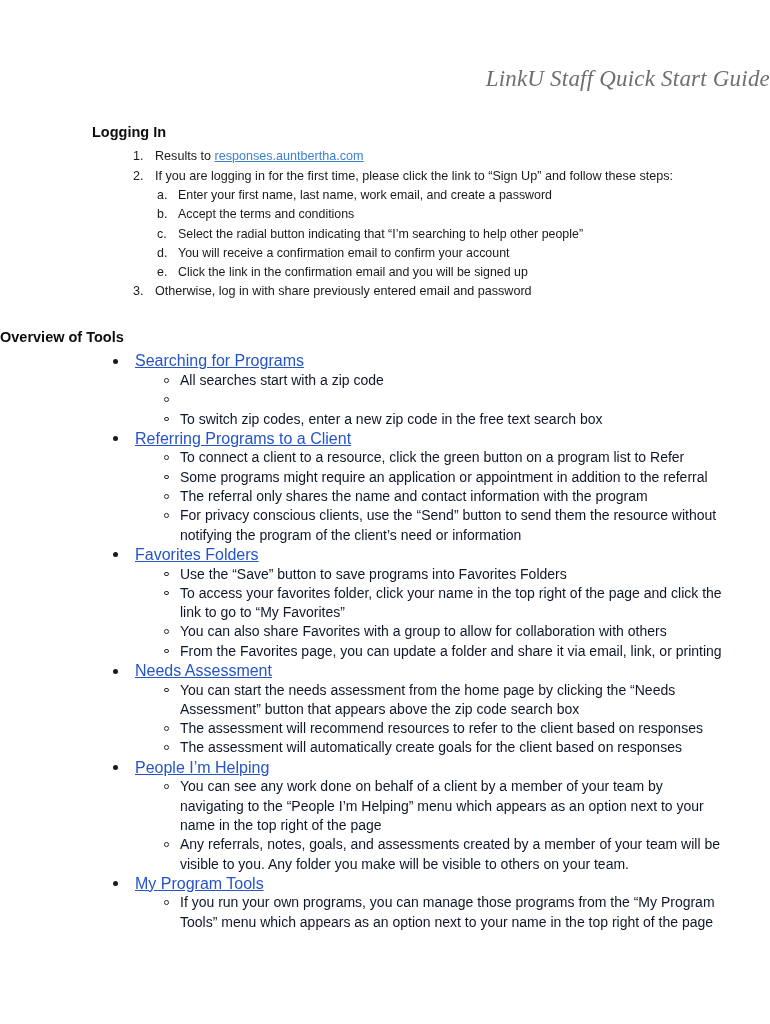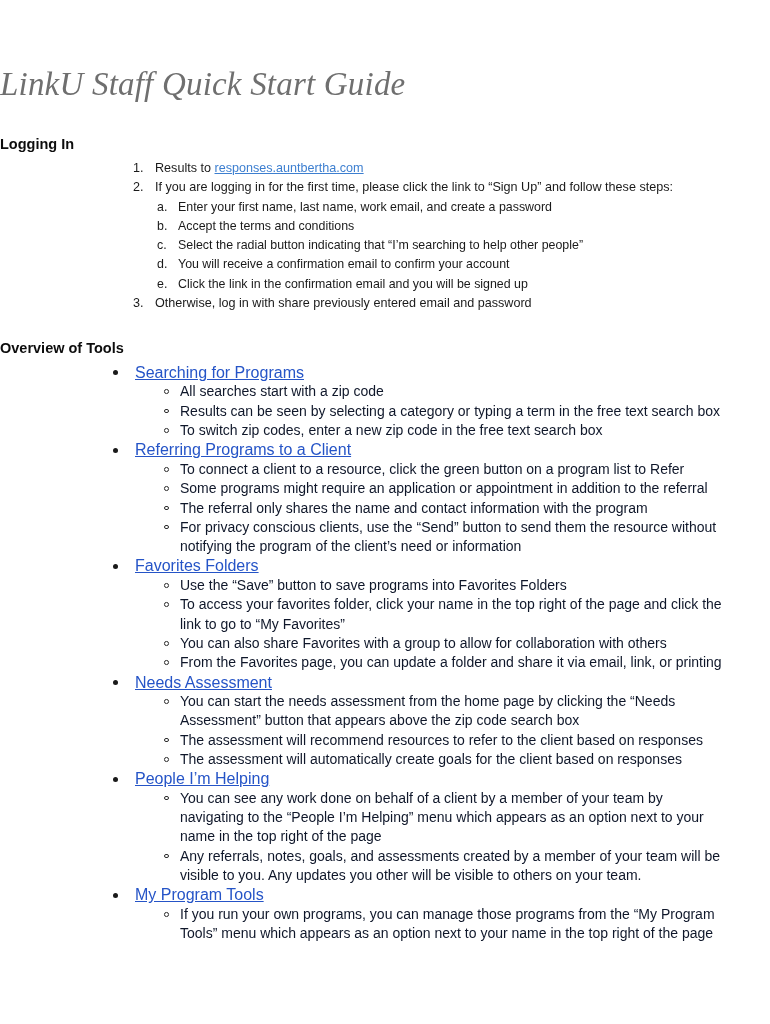--- a/index.html
+++ b/index.html
@@ -20,38 +20,38 @@
     height: 1024px;
     background: #ffffff;
     box-sizing: border-box;
     padding: 0;
     overflow: hidden;
   }
   .doc-title {
     font-family: "Liberation Serif", serif;
     font-style: italic;
     font-weight: normal;
-    font-size: 33px;
+    font-size: 23px;
     color: #6f6f6f;
-    text-align: left;
+    text-align: right;
     margin: 0;
     padding-top: 66px;
     letter-spacing: 0.2px;
     line-height: 1.15;
   }
   .section-heading {
     font-family: "Liberation Sans", sans-serif;
     font-weight: bold;
     font-size: 14.5px;
     color: #0d0d0d;
     margin: 0;
     padding: 0;
     line-height: 1.35;
   }
-  #logging-in-heading { margin-top: 31px; }
+  #logging-in-heading { margin-top: 31px; margin-left: 92px; }
   #overview-heading   { margin-top: 26px; }
 
   ol, ul {
     margin: 0;
     padding: 0;
     list-style: none;
   }
 
   
   .num-list { margin-top: 4px; }
@@ -202,21 +202,20 @@
     <li class="disc-item">
       <span class="bullet-disc"></span>
       <a class="link-head" href="#">Searching for Programs</a>
     </li>
     <li class="circle-item">
       <span class="bullet-circle"></span>
       <span>All searches start with a zip code</span>
     </li>
     <li class="circle-item">
       <span class="bullet-circle"></span>
-      <span>Results can be seen by selecting a category or typing a term in the free text search box</span>
     </li>
     <li class="circle-item">
       <span class="bullet-circle"></span>
       <span>To switch zip codes, enter a new zip code in the free text search box</span>
     </li>
 
     <li class="disc-item">
       <span class="bullet-disc"></span>
       <a class="link-head" href="#">Referring Programs to a Client</a>
     </li>
@@ -278,21 +277,21 @@
     <li class="disc-item">
       <span class="bullet-disc"></span>
       <a class="link-head" href="#">People I’m Helping</a>
     </li>
     <li class="circle-item">
       <span class="bullet-circle"></span>
       <span>You can see any work done on behalf of a client by a member of your team by navigating to the “People I’m Helping” menu which appears as an option next to your name in the top right of the page</span>
     </li>
     <li class="circle-item">
       <span class="bullet-circle"></span>
-      <span>Any referrals, notes, goals, and assessments created by a member of your team will be visible to you. Any updates you other will be visible to others on your team.</span>
+      <span>Any referrals, notes, goals, and assessments created by a member of your team will be visible to you. Any folder you make will be visible to others on your team.</span>
     </li>
 
     <li class="disc-item">
       <span class="bullet-disc"></span>
       <a class="link-head" href="#">My Program Tools</a>
     </li>
     <li class="circle-item">
       <span class="bullet-circle"></span>
       <span>If you run your own programs, you can manage those programs from the “My Program Tools” menu which appears as an option next to your name in the top right of the page</span>
     </li>

